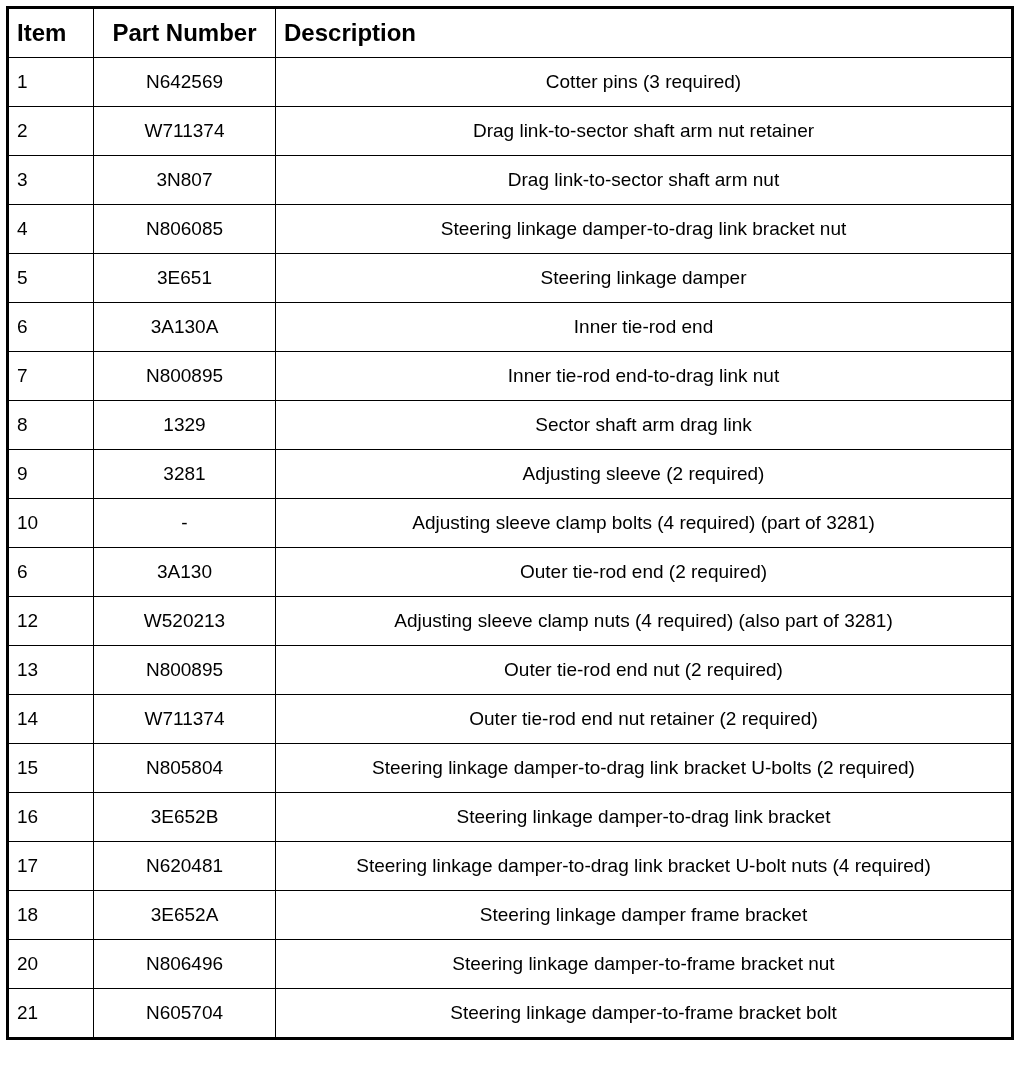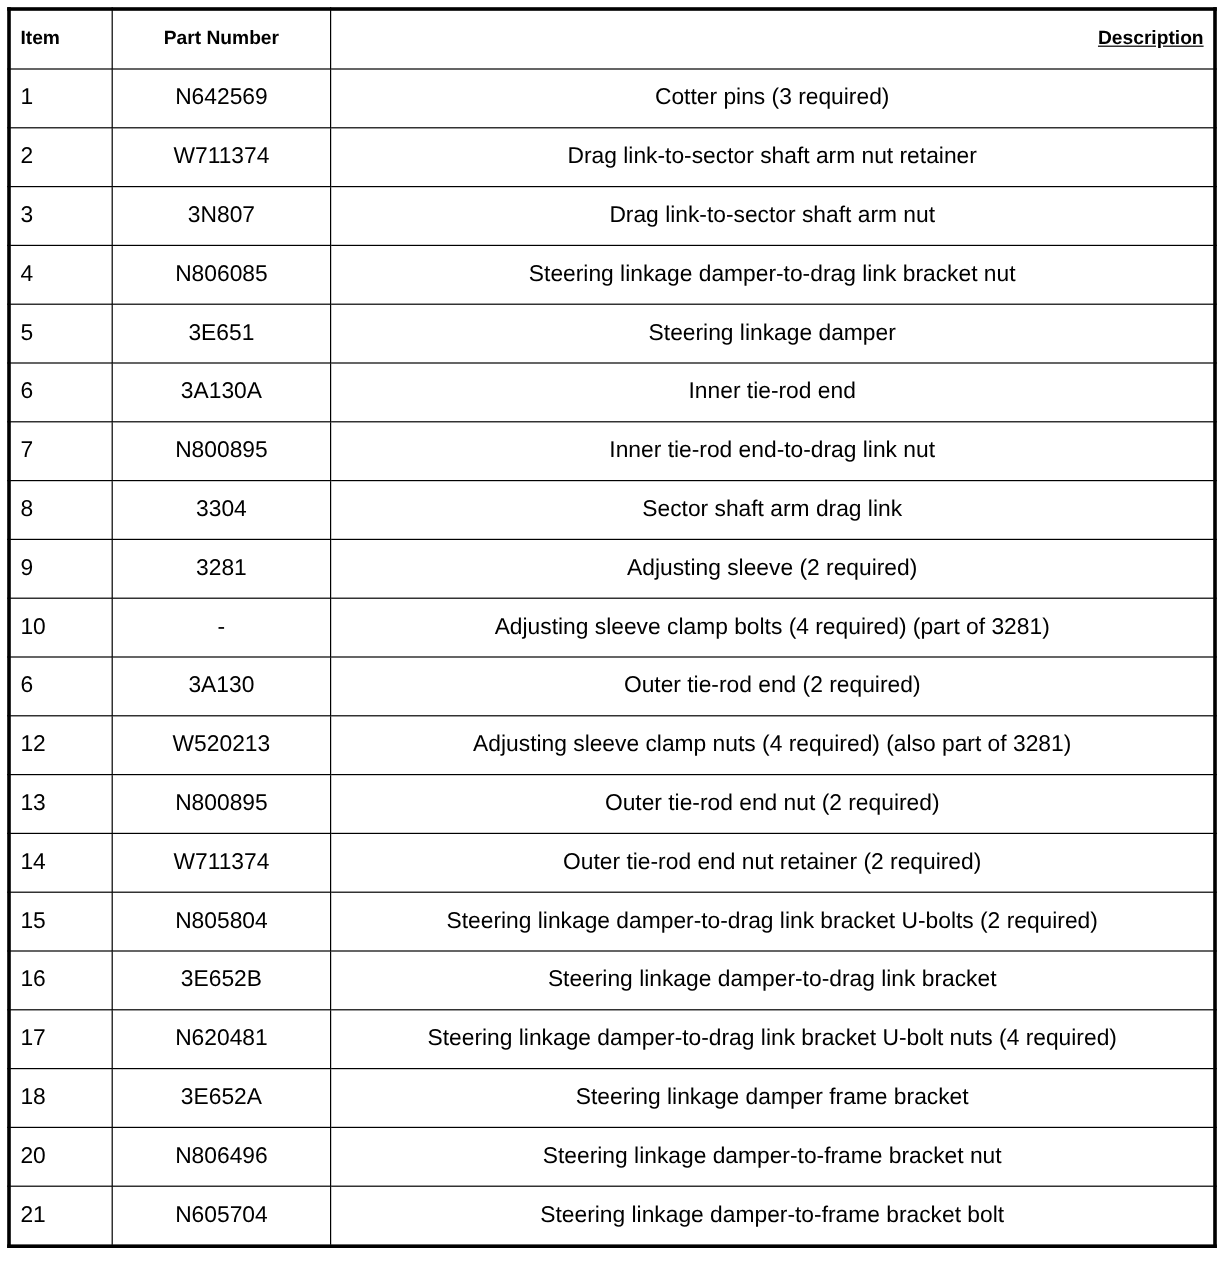--- a/index.html
+++ b/index.html
@@ -32,29 +32,29 @@
     height: 48px;
     vertical-align: middle;
     font-size: 19px;
     line-height: 22px;
     font-weight: normal;
     overflow: hidden;
     white-space: nowrap;
   }
   table.parts-table thead th {
     font-weight: bold;
-    font-size: 16px;
+    font-size: 24px;
     height: 48px;
   }
   th.col-item, td.col-item { width: 68px; text-align: left; }
   th.col-part, td.col-part { width: 165px; text-align: center; }
   th.col-desc, td.col-desc { width: auto; text-align: center; }
   thead th.col-item { text-align: left; }
   thead th.col-part { text-align: center; }
-  thead th.col-desc { text-align: right; text-decoration: underline; }
+  thead th.col-desc { text-align: left; }
   
   table.parts-table { outline: none; }
 </style>
 </head>
 <body>
 
 <div class="sheet">
   <table class="parts-table">
     <thead>
       <tr>
@@ -94,21 +94,21 @@
           <td class="col-part">3A130A</td>
           <td class="col-desc">Inner tie-rod end</td>
         </tr>
         <tr>
           <td class="col-item">7</td>
           <td class="col-part">N800895</td>
           <td class="col-desc">Inner tie-rod end-to-drag link nut</td>
         </tr>
         <tr>
           <td class="col-item">8</td>
-          <td class="col-part">3304</td>
+          <td class="col-part">1329</td>
           <td class="col-desc">Sector shaft arm drag link</td>
         </tr>
         <tr>
           <td class="col-item">9</td>
           <td class="col-part">3281</td>
           <td class="col-desc">Adjusting sleeve (2 required)</td>
         </tr>
         <tr>
           <td class="col-item">10</td>
           <td class="col-part">-</td>

